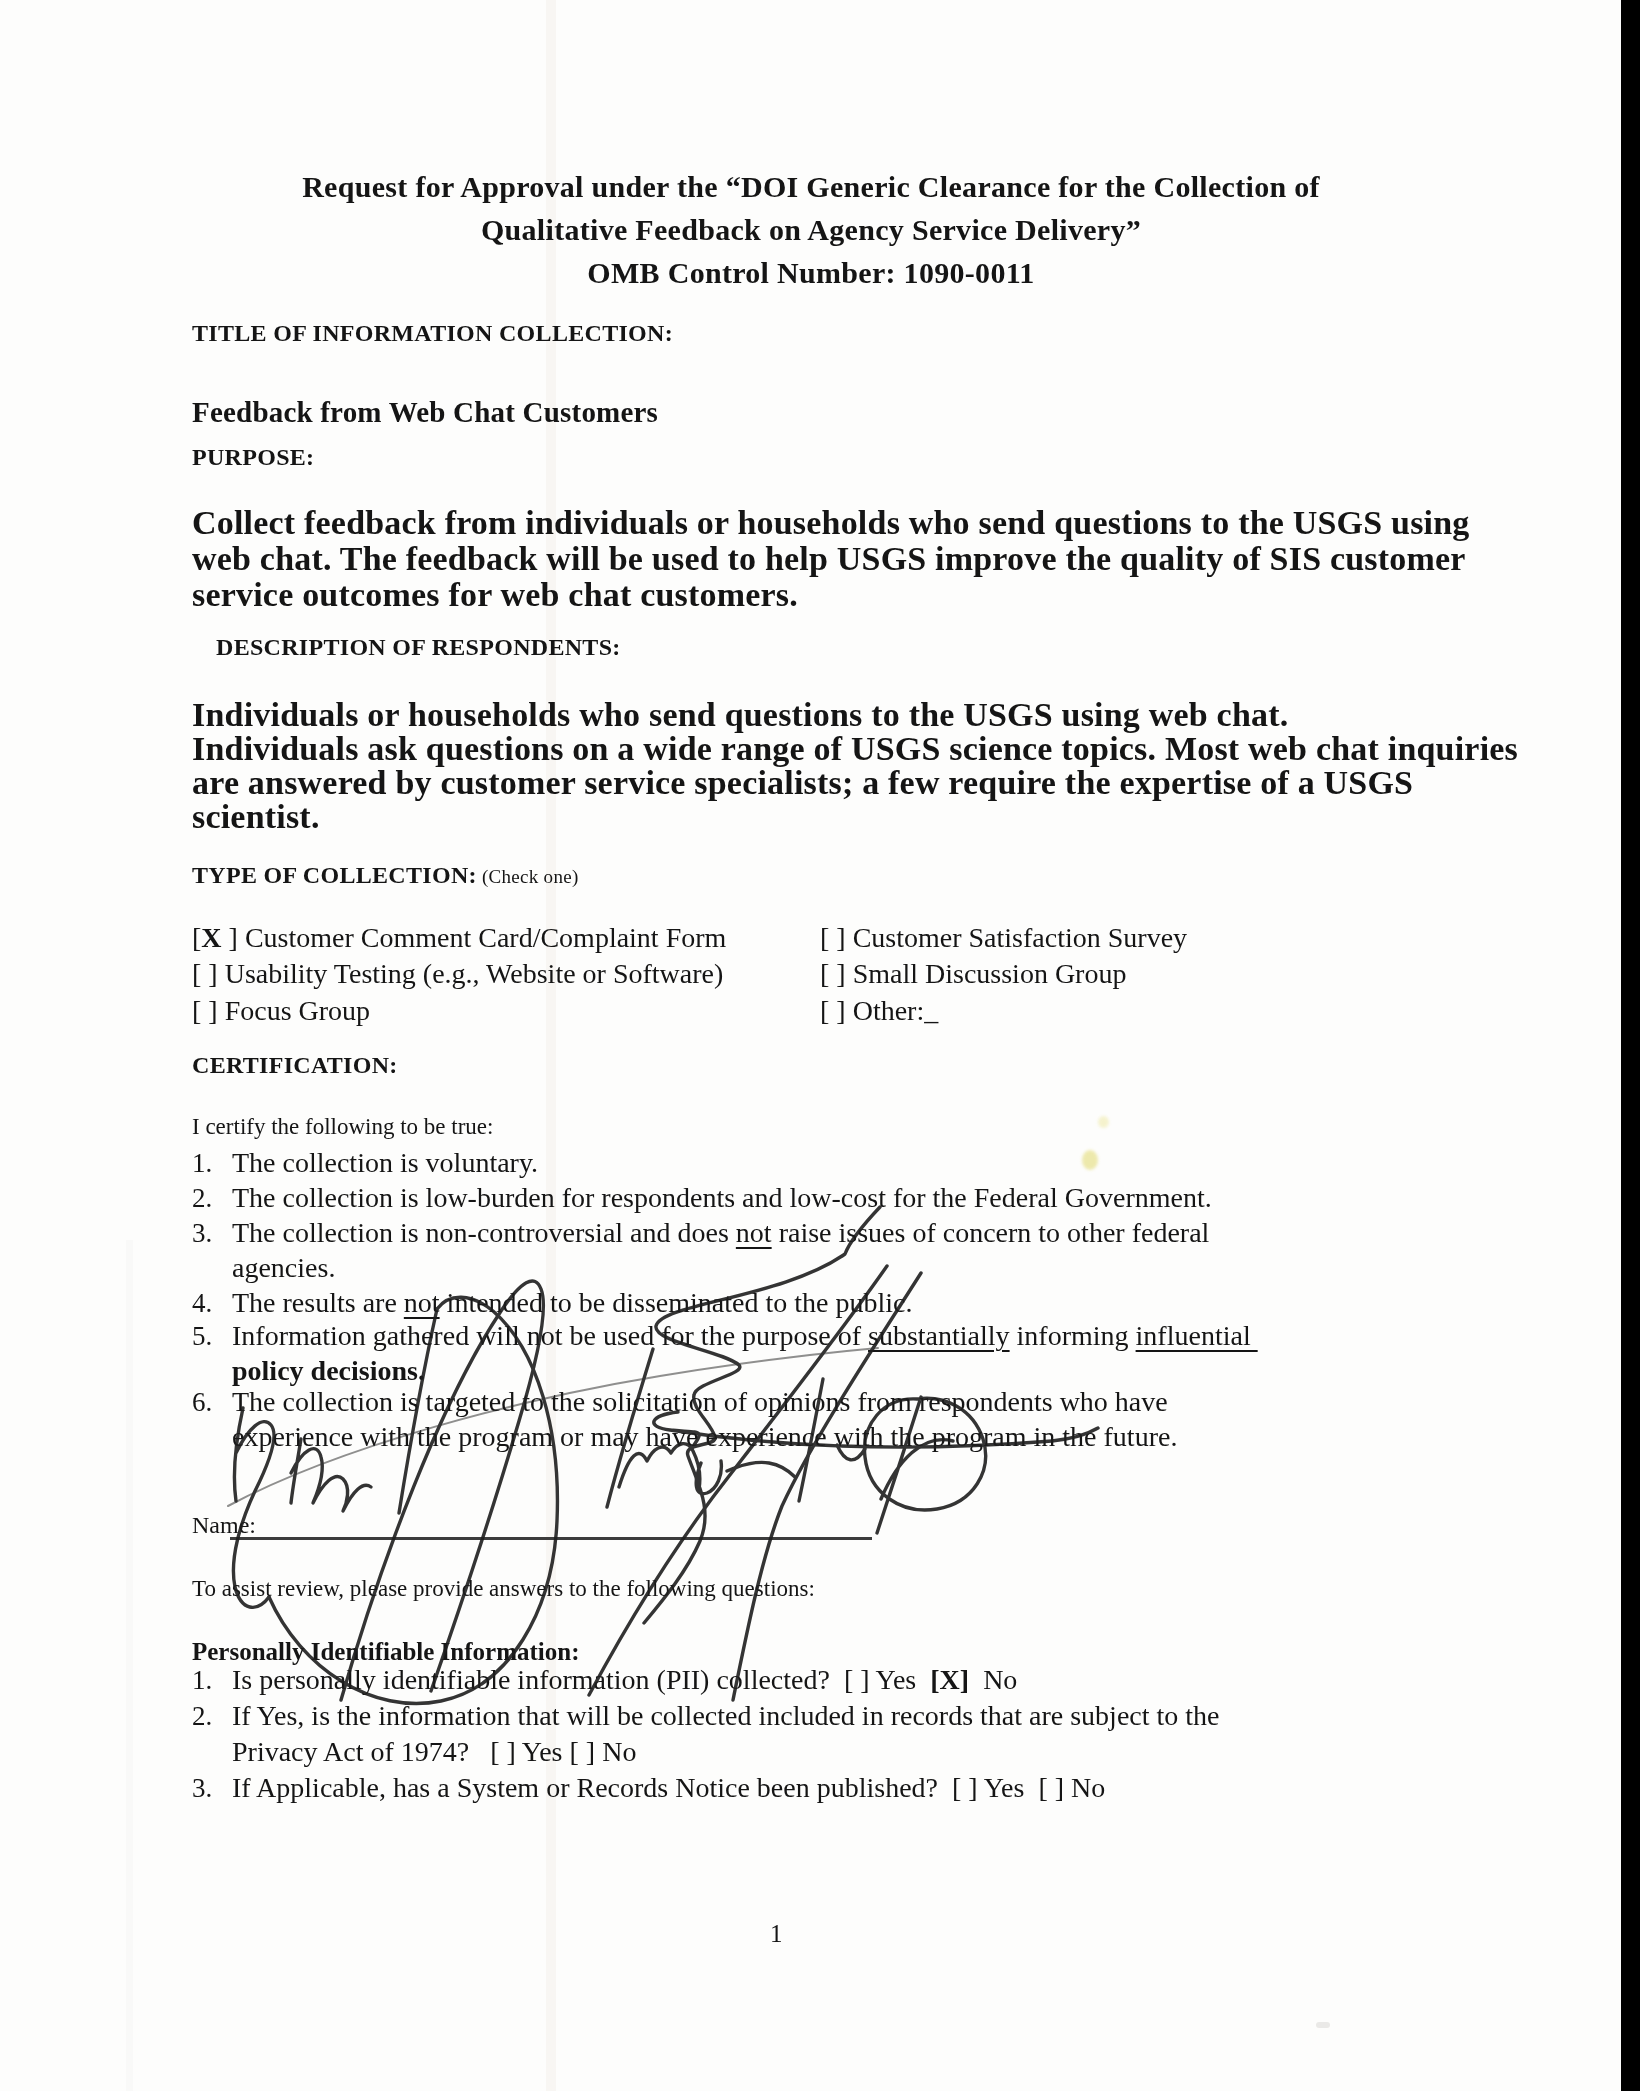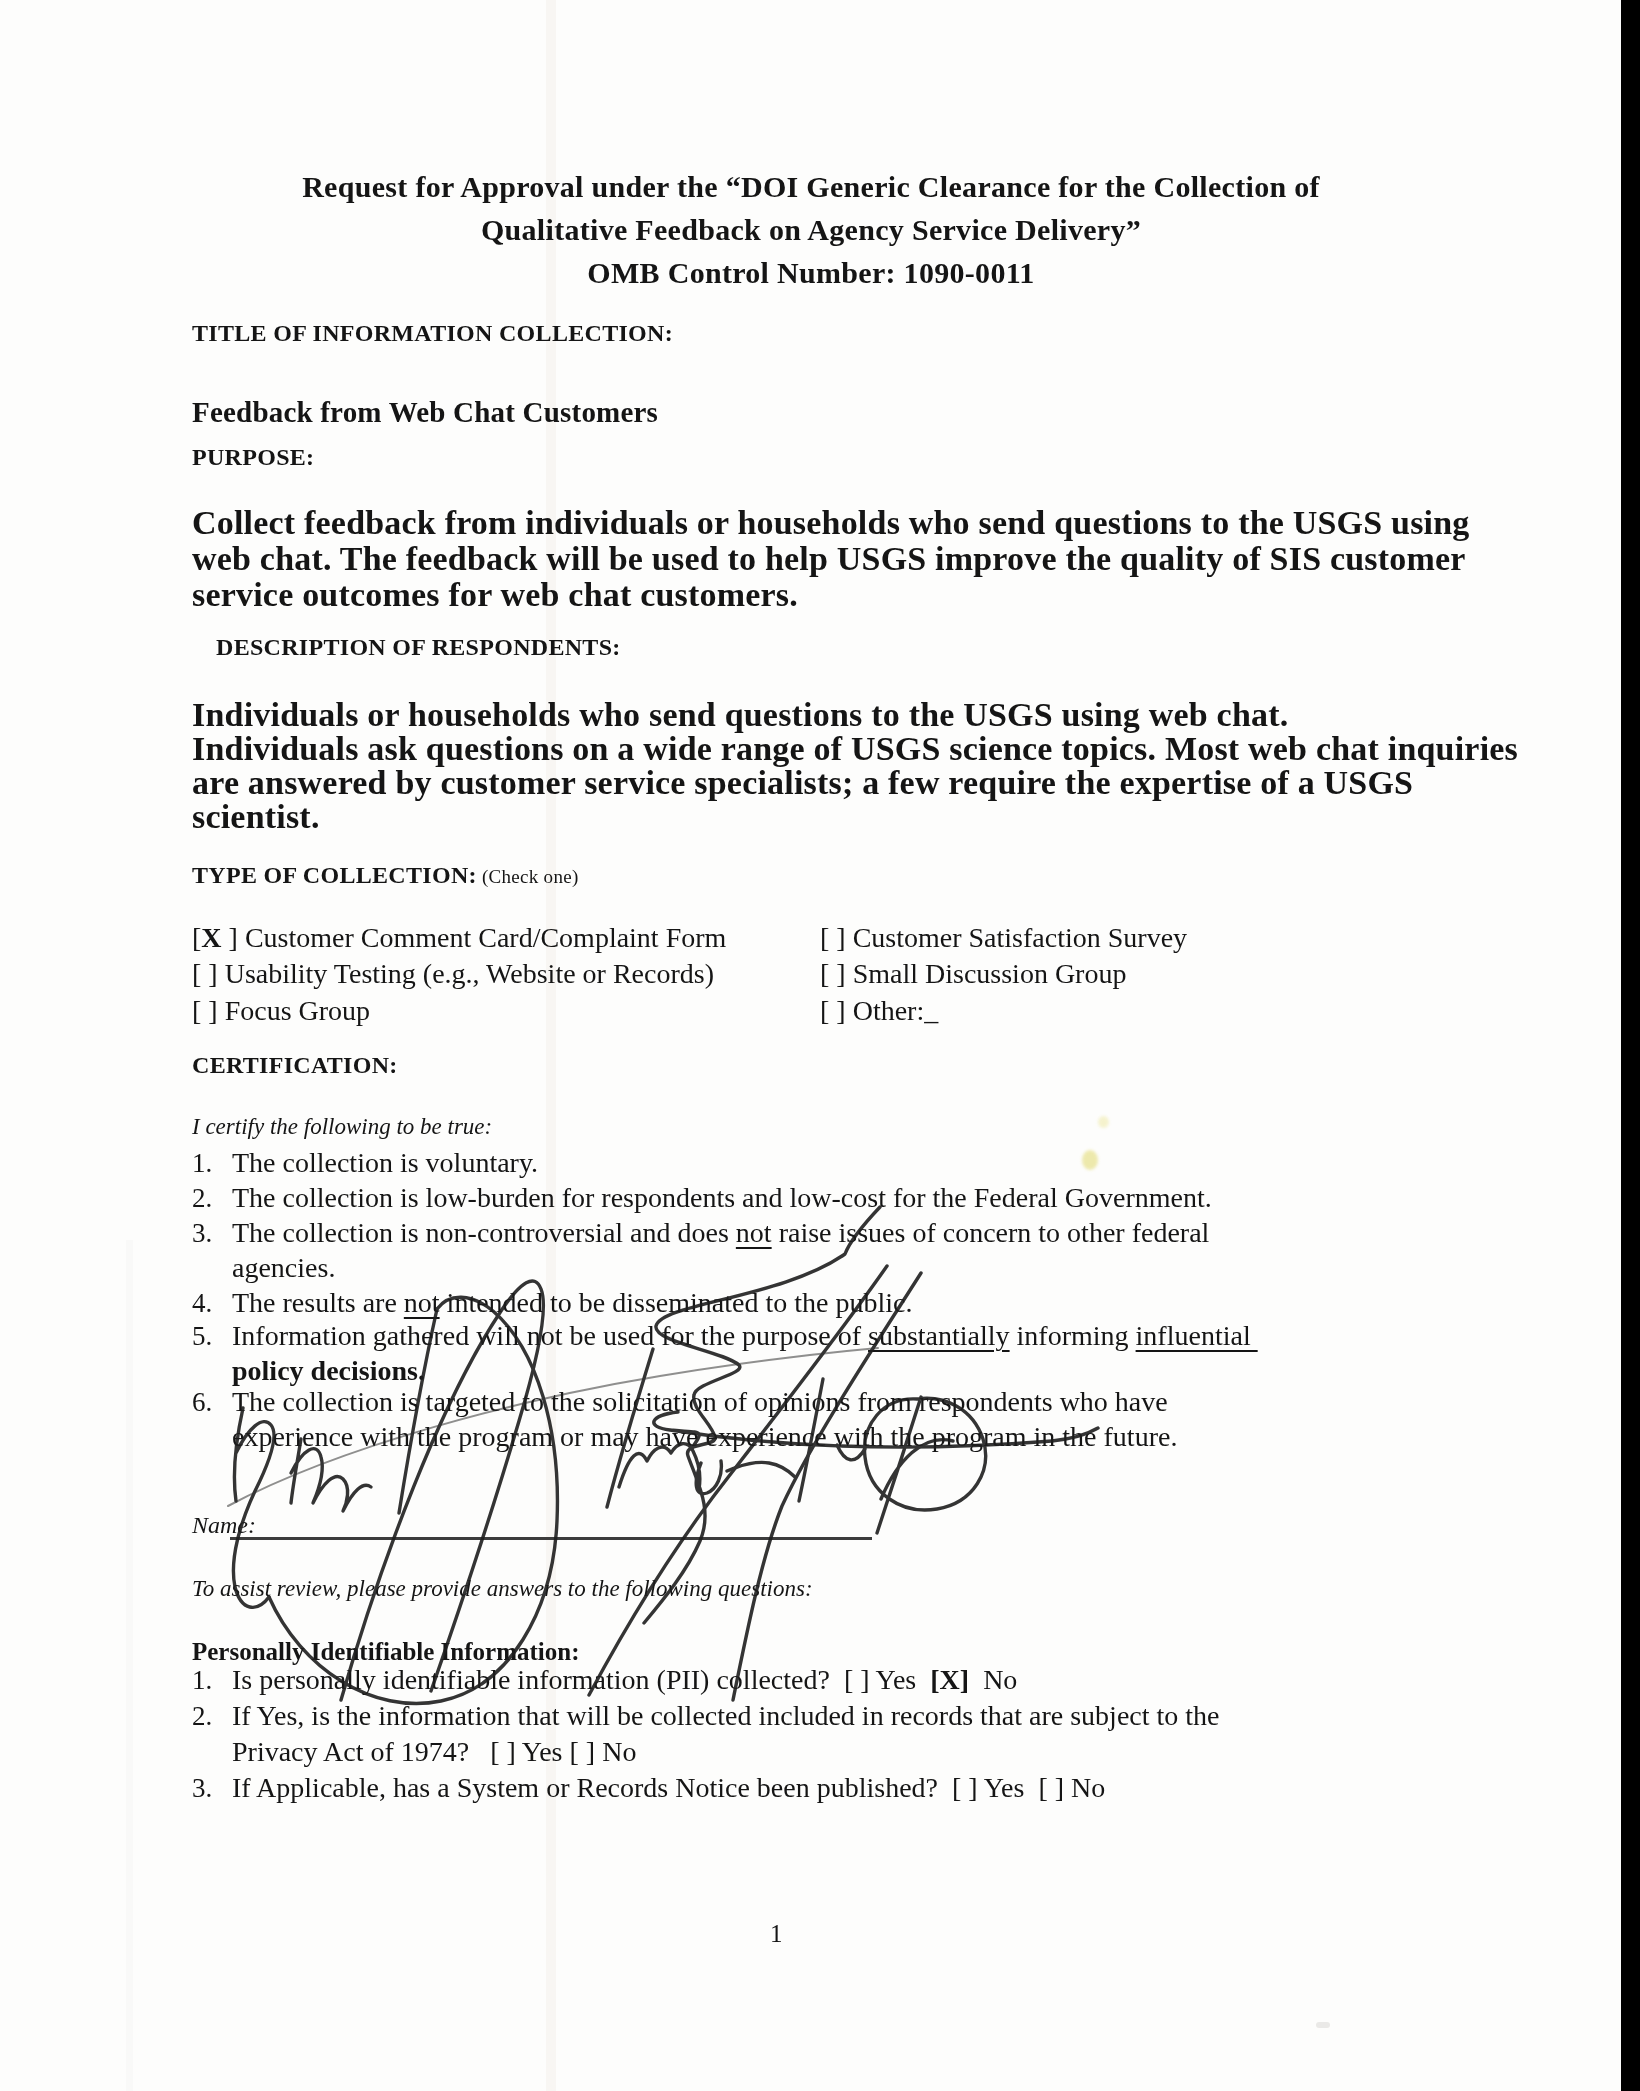--- a/index.html
+++ b/index.html
@@ -8,21 +8,21 @@
     background:#fdfdfc;color:#151515;
     font-family:"Liberation Serif","DejaVu Serif",serif;
   }
   .abs{position:absolute;}
   .centered{left:0;width:1622px;text-align:center;}
   .title-line{font-weight:bold;font-size:30px;letter-spacing:.3px;white-space:pre;}
   .h{font-weight:bold;font-size:24px;letter-spacing:.3px;white-space:pre;}
   .h .reg{font-weight:normal;}
   .bp{font-weight:bold;font-size:34px;white-space:pre;letter-spacing:.2px;}
   .tx{font-size:28px;white-space:pre;}
-  .sm{font-size:23px;white-space:pre;font-style:italic;}
+  .sm{font-size:23px;white-space:pre;}
   .num{display:inline-block;width:40px;font-size:27px;}
   .li{left:192px;}
   .wrap{left:232px;}
   .u{text-decoration:underline;text-decoration-thickness:2.2px;text-underline-offset:5px;}
   .bx{font-weight:bold;}
   .row{white-space:pre;font-size:28px;}
   .streak{pointer-events:none;z-index:1;}
   .content{z-index:2;}
   #sig{position:absolute;left:0;top:0;width:1640px;height:2091px;z-index:3;pointer-events:none;}
   .name-rule{left:230px;top:1537px;width:642px;height:3px;background:#3c3c3c;z-index:2;}
@@ -60,21 +60,21 @@
 <div class="abs bp content" style="left:192px;top:696px;">Individuals or households who send questions to the USGS using web chat.</div>
 <div class="abs bp content" style="left:192px;top:730px;">Individuals ask questions on a wide range of USGS science topics. Most web chat inquiries</div>
 <div class="abs bp content" style="left:192px;top:764px;">are answered by customer service specialists; a few require the expertise of a USGS</div>
 <div class="abs bp content" style="left:192px;top:798px;">scientist.</div>
 
 <div class="abs h content" style="left:192px;top:862px;"><span>TYPE OF COLLECTION:</span><span class="reg" style="font-size:19px;"> (Check one)</span></div>
 
 <div class="abs row content" style="left:192px;top:922px;">[<span class="bx">X </span>]<span> Customer Comment Card/Complaint Form</span></div>
 <div class="abs row content" style="left:820px;top:922px;">[<span class="bx"> </span>]<span> Customer Satisfaction Survey</span></div>
 
-<div class="abs row content" style="left:192px;top:958px;">[<span class="bx"> </span>]<span> Usability Testing (e.g., Website or Records)</span></div>
+<div class="abs row content" style="left:192px;top:958px;">[<span class="bx"> </span>]<span> Usability Testing (e.g., Website or Software)</span></div>
 <div class="abs row content" style="left:820px;top:958px;">[<span class="bx"> </span>]<span> Small Discussion Group</span></div>
 
 <div class="abs row content" style="left:192px;top:995px;">[<span class="bx"> </span>]<span> Focus Group</span></div>
 <div class="abs row content" style="left:820px;top:995px;">[<span class="bx"> </span>]<span> Other:</span><span>_</span></div>
 
 <div class="abs h content" style="left:192px;top:1052px;">CERTIFICATION:</div>
 <div class="abs sm content" style="left:192px;top:1114px;">I certify the following to be true:</div>
 
 <div class="abs li tx content" style="top:1147px;"><span class="num">1.</span><span>The collection is voluntary.</span></div>
 <div class="abs li tx content" style="top:1182px;"><span class="num">2.</span><span>The collection is low-burden for respondents and low-cost for the Federal Government.</span></div>

